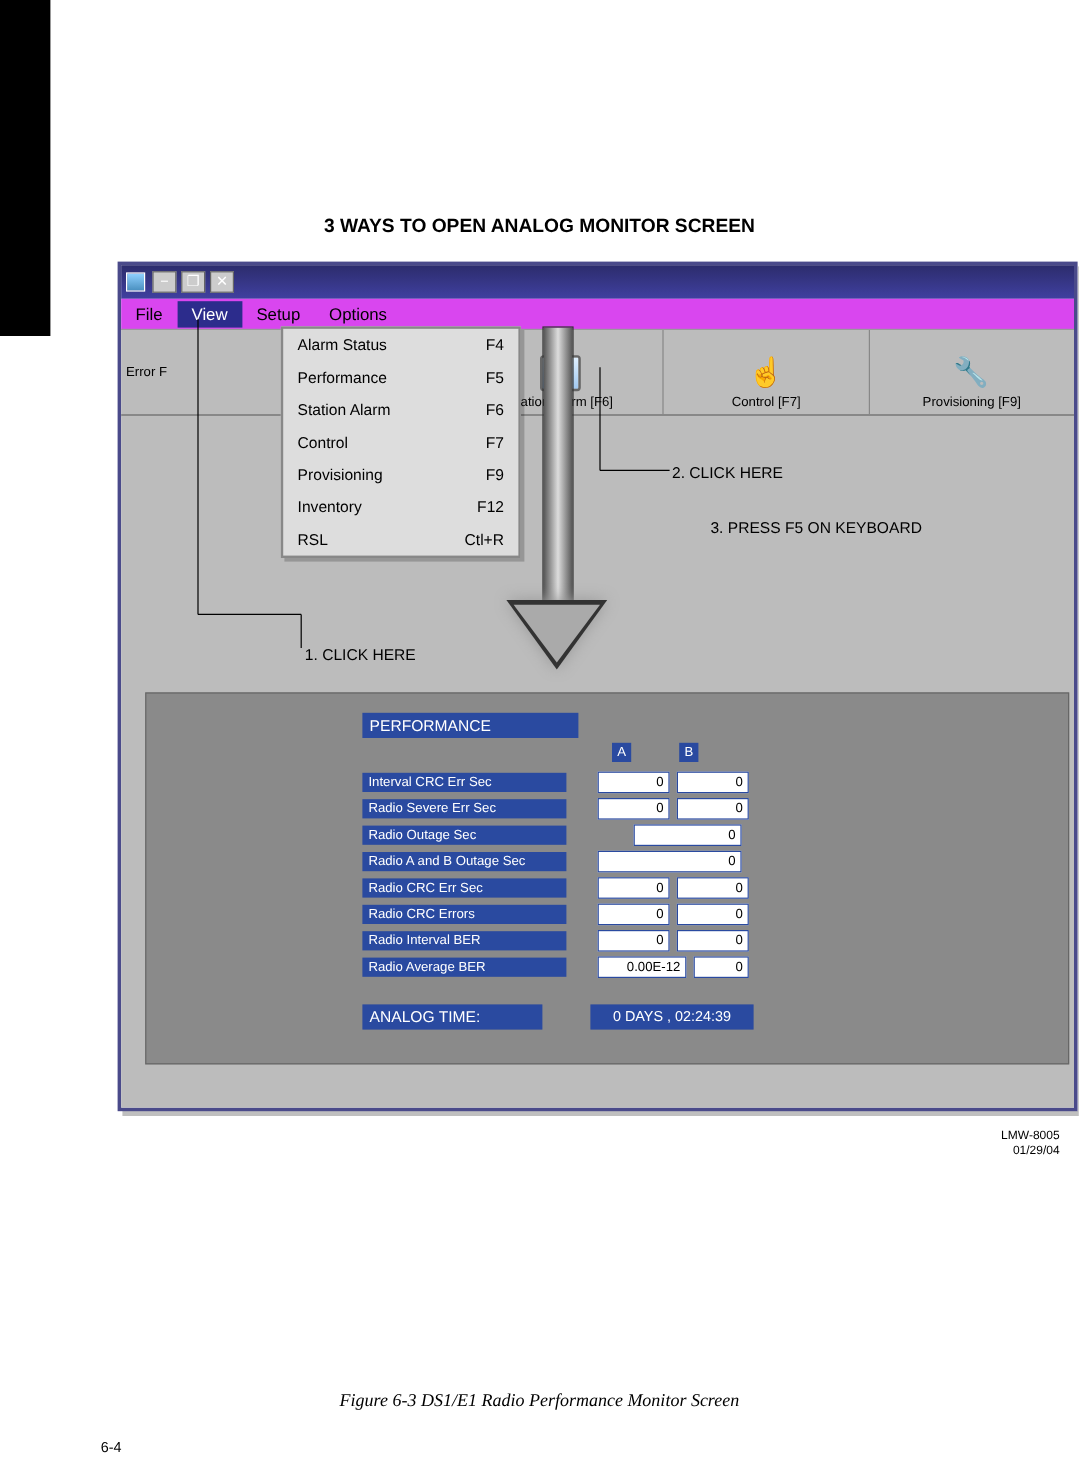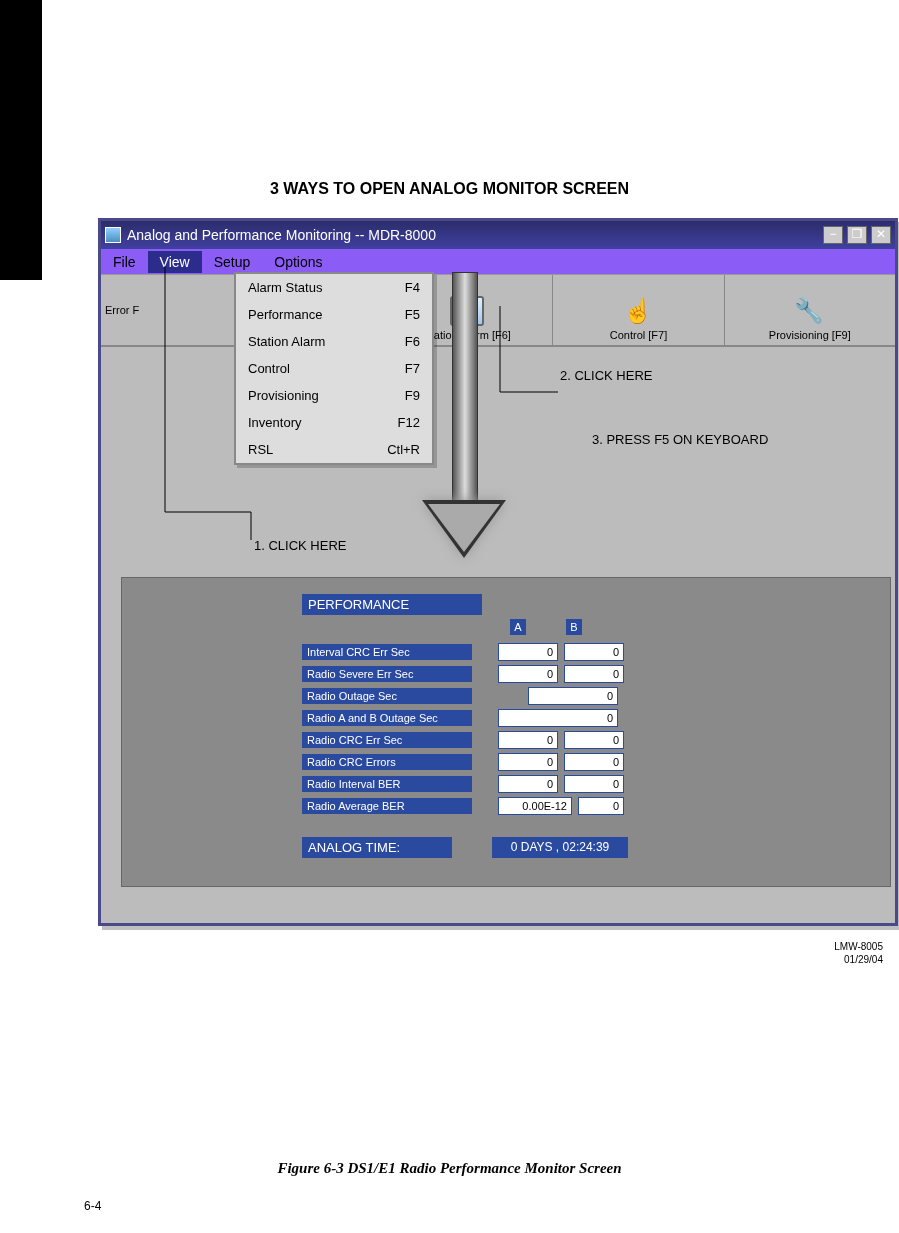--- a/index.html
+++ b/index.html
@@ -6,21 +6,21 @@
   html, body { margin:0; padding:0; font-family: Arial, Helvetica, sans-serif; background:#fff; color:#000; }
   .page { width:899px; height:1233px; position:relative; background:#fff; }
   .black-tab { position:absolute; top:0; left:0; width:42px; height:280px; background:#000; }
   .heading { position:absolute; top:180px; left:0; width:899px; text-align:center; font-weight:bold; font-size:16px; }
   .app-window { position:absolute; top:218px; left:98px; width:800px; border:3px solid #4a4a8a; box-shadow:4px 4px 0 rgba(0,0,0,0.25); }
   .title-bar { background:linear-gradient(#2c2c6c,#4040a0); color:#fff; height:28px; display:flex; align-items:center; padding:0 4px; font-size:14px; }
   .title-icon { width:16px; height:16px; background:linear-gradient(#8fd0ff,#4a90c0); margin-right:6px; border:1px solid #fff; }
   .title-text { flex:1; }
   .win-btns { display:flex; gap:4px; }
   .win-btn { width:20px; height:18px; background:#ccc; border:1px solid #666; font-size:12px; line-height:14px; text-align:center; }
-  .menu-bar { background:#8b5cf6; height:26px; display:flex; align-items:center; font-size:14px; border-bottom:1px solid #999; }
+  .menu-bar { background:#d946ef; height:26px; display:flex; align-items:center; font-size:14px; border-bottom:1px solid #999; }
   .menu-item { padding:3px 12px; }
   .menu-item.sel { background:#2c2c8c; color:#fff; }
   .toolbar { background:#bcbcbc; height:72px; border-bottom:2px solid #888; display:flex; position:relative; }
   .tool-btn { flex:1; border-left:1px solid #888; display:flex; flex-direction:column; align-items:center; justify-content:flex-end; font-size:11px; padding:4px; position:relative; }
   .tool-btn:first-child { border-left:none; }
   .tool-icon { width:34px; height:30px; margin-bottom:3px; }
   .icon-monitor { background:linear-gradient(#e0f0ff,#a0c8f0); border:2px solid #666; border-radius:3px; position:relative; }
   .icon-monitor::after { content:""; position:absolute; bottom:-6px; left:10px; width:14px; height:5px; background:#888; border-radius:2px; }
   .icon-chart { background:#fff; border:2px solid #666; }
   .icon-chart .bars { position:absolute; bottom:2px; left:2px; right:2px; display:flex; gap:2px; align-items:flex-end; height:20px; }
@@ -34,21 +34,21 @@
   .ph.bar { width:180px; }
   .ab-row { display:flex; gap:40px; margin:4px 0 6px 208px; }
   .ab { width:16px; height:16px; background:#2a4aa0; color:#fff; font-size:11px; text-align:center; line-height:16px; }
   .row { display:flex; align-items:center; height:22px; gap:6px; }
   .row-label { background:#2a4aa0; color:#fff; width:170px; padding:2px 5px; font-size:11px; }
   .cell { width:60px; height:18px; border:1px solid #2a4aa0; background:#fff; text-align:right; padding-right:4px; font-size:11px; line-height:16px; }
   .cell.wide { width:74px; }
   .elapsed-row { display:flex; gap:40px; margin-top:20px; }
   .elapsed-val { background:#2a4aa0; color:#fff; padding:3px 8px; font-size:12px; width:136px; text-align:center; }
   .footer-meta { position:absolute; top:940px; right:16px; font-size:10px; text-align:right; line-height:13px; }
-  .figure-caption { position:absolute; top:1160px; left:0; width:899px; text-align:center; font-weight:bold; font-size:15px; font-style:italic; font-family: Georgia, "Times New Roman", serif; }
+  .figure-caption { position:absolute; top:1160px; left:0; width:899px; text-align:center; font-weight:normal; font-size:15px; font-style:italic; font-family: Georgia, "Times New Roman", serif; }
   .page-num { position:absolute; bottom:20px; left:84px; font-size:12px; }
 
   
   .dropdown { position:absolute; top:272px; left:234px; width:200px; background:#ddd; border:2px solid #888; box-shadow:3px 3px 0 rgba(0,0,0,0.2); z-index:5; }
   .dd-row { display:flex; justify-content:space-between; padding:6px 12px; font-size:13px; }
 
   
   .big-arrow { position:absolute; top:272px; left:440px; width:50px; height:300px; z-index:4; }
   .arrow-stem { position:absolute; top:0; left:12px; width:26px; height:230px; background:linear-gradient(to right, #555 0%, #ddd 50%, #555 100%); border:1px solid #333; }
   .arrow-head { position:absolute; top:228px; left:-18px; width:0; height:0; border-left:42px solid transparent; border-right:42px solid transparent; border-top:58px solid #333; filter:drop-shadow(0 0 6px #999); }
@@ -62,21 +62,20 @@
 <body>
 
 <div class="page">
   <div class="black-tab"></div>
 
   <div class="heading">3 WAYS TO OPEN ANALOG MONITOR SCREEN</div>
 
   <div class="app-window">
     <div class="title-bar">
       <div class="title-icon"></div>
-      <div class="title-text">Analog and Performance Monitoring -- MDR-8000</div>
       <div class="win-btns">
         <div class="win-btn">−</div>
         <div class="win-btn">❐</div>
         <div class="win-btn">✕</div>
       </div>
     </div>
     <div class="menu-bar">
       <div class="menu-item">File</div>
       <div class="menu-item sel">View</div>
       <div class="menu-item">Setup</div>
@@ -216,21 +215,21 @@
   <div class="anno" style="top:538px; left:254px;">
     <span>1. CLICK HERE</span>
     <div class="line" style="top:-10px; left:-6px; width:1px; height:-1px;"></div>
   </div>
   <svg style="position:absolute; top:262px; left:155px; width:120px; height:280px; z-index:6;">
     <line x1="96" y1="278" x2="96" y2="250" stroke="#000"></line>
     <line x1="96" y1="250" x2="10" y2="250" stroke="#000"></line>
     <line x1="10" y1="250" x2="10" y2="4" stroke="#000"></line>
   </svg>
 
-  <div class="anno" style="top:368px; left:560px;">
+  <div class="anno" style="top:386px; left:560px;">
     <span>2. CLICK HERE</span>
   </div>
   <svg style="position:absolute; top:300px; left:490px; width:80px; height:100px; z-index:6;">
     <line x1="68" y1="92" x2="10" y2="92" stroke="#000"></line>
     <line x1="10" y1="92" x2="10" y2="6" stroke="#000"></line>
   </svg>
 
   <div class="anno" style="top:432px; left:592px;">
     <span>3. PRESS F5 ON KEYBOARD</span>
   </div>

